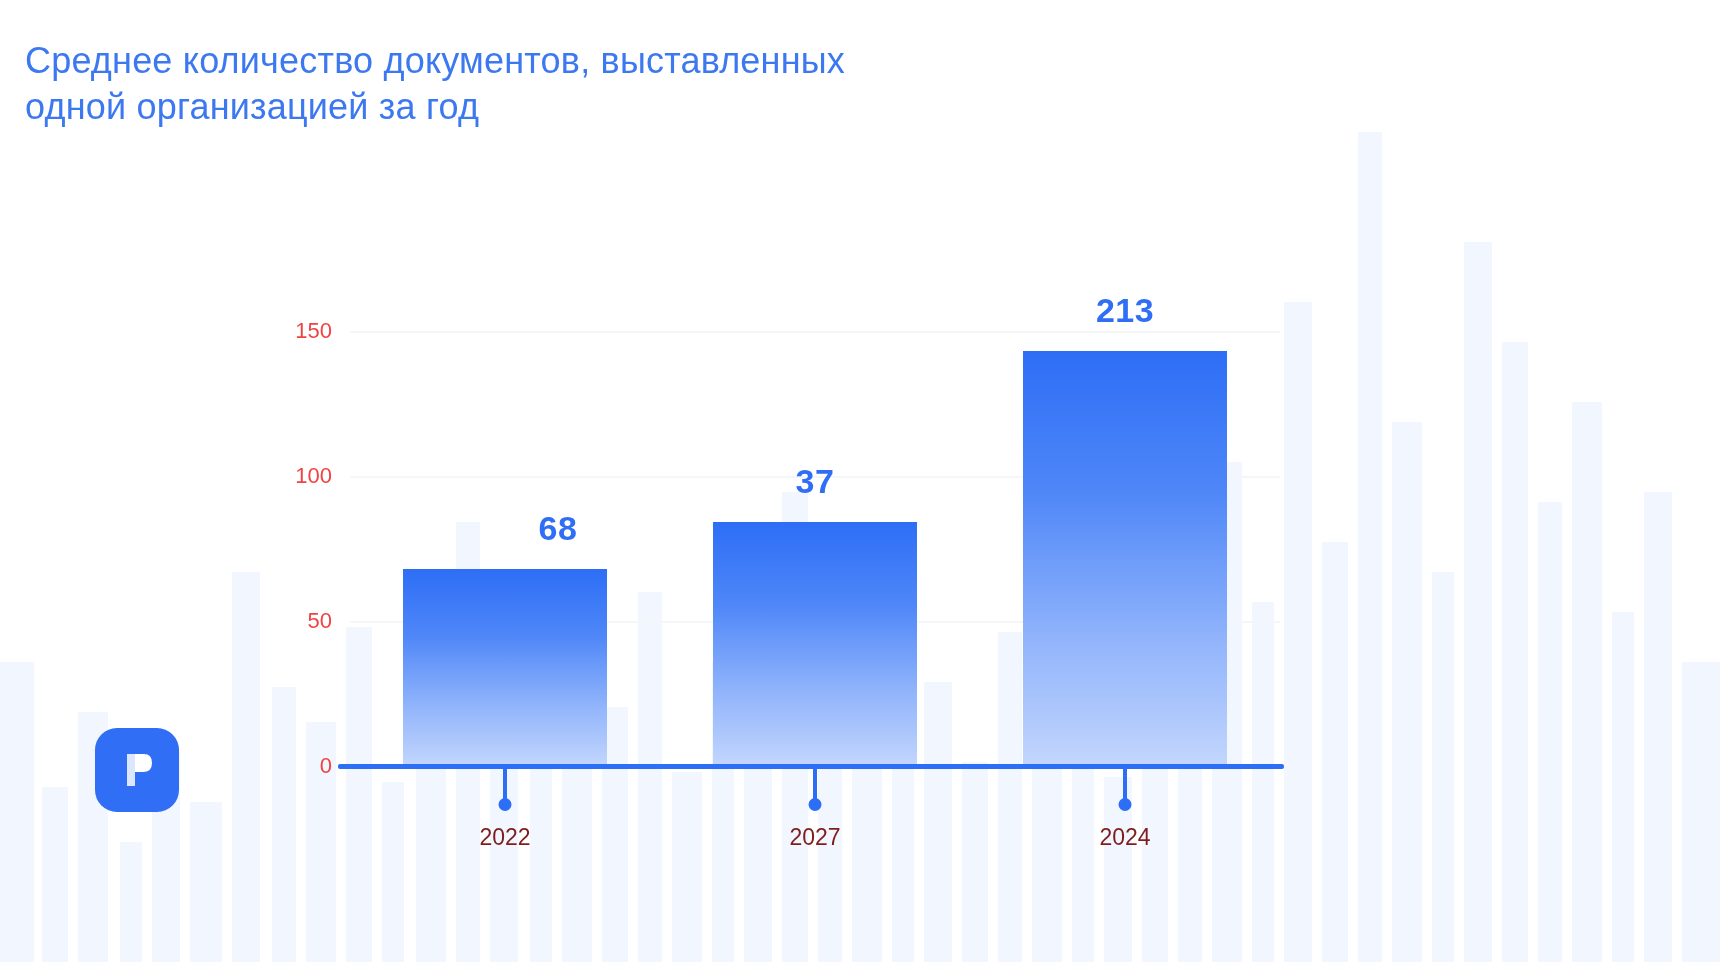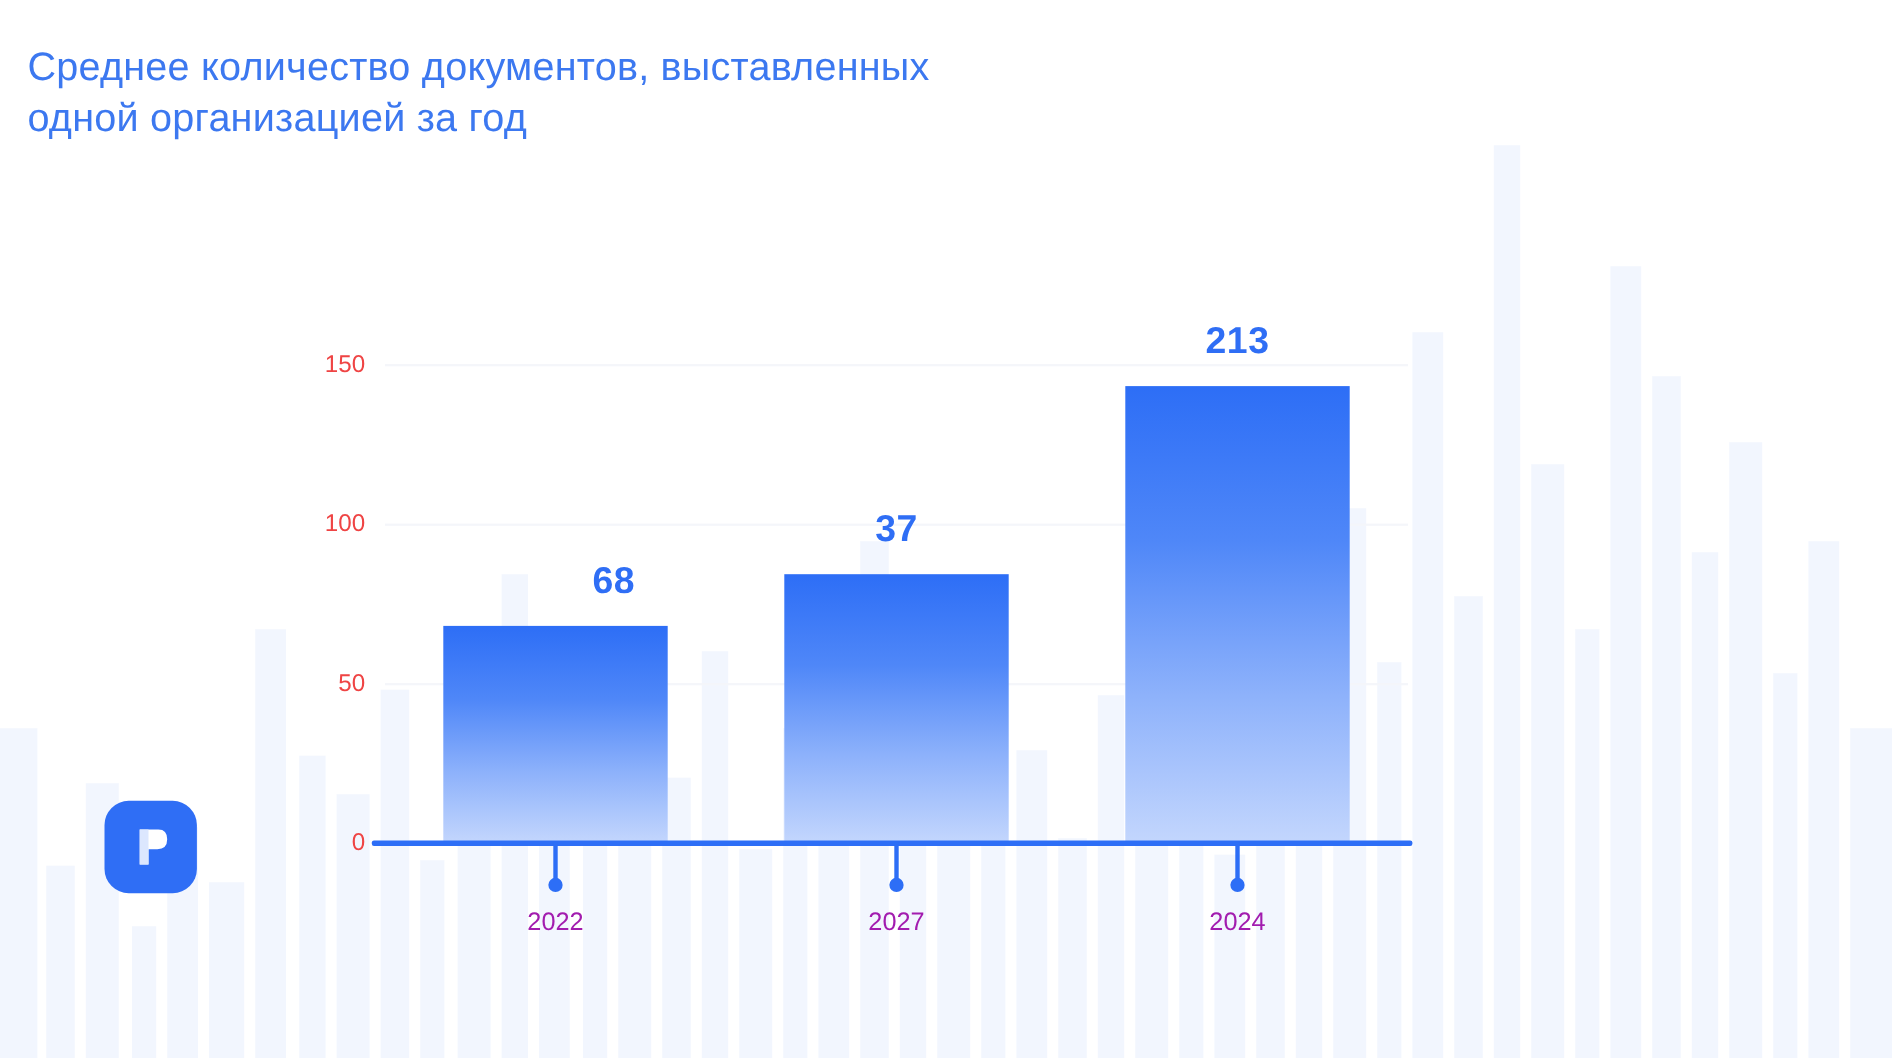--- a/index.html
+++ b/index.html
@@ -100,21 +100,21 @@
   .xtick-dot{
     position:absolute;
     width:13px;height:13px;
     border-radius:50%;
     background:#2d6ef6;
     transform:translate(-50%,0);
   }
   .xtick-label{
     position:absolute;
     transform:translateX(-50%);
-    color:#a21caf;
+    color:#7f1d1d;
     font-size:23px;
     white-space:nowrap;
     text-align:right;
   }
 
   
   #logo{
     position:absolute;
     left:95px;top:728px;
     width:84px;height:84px;

